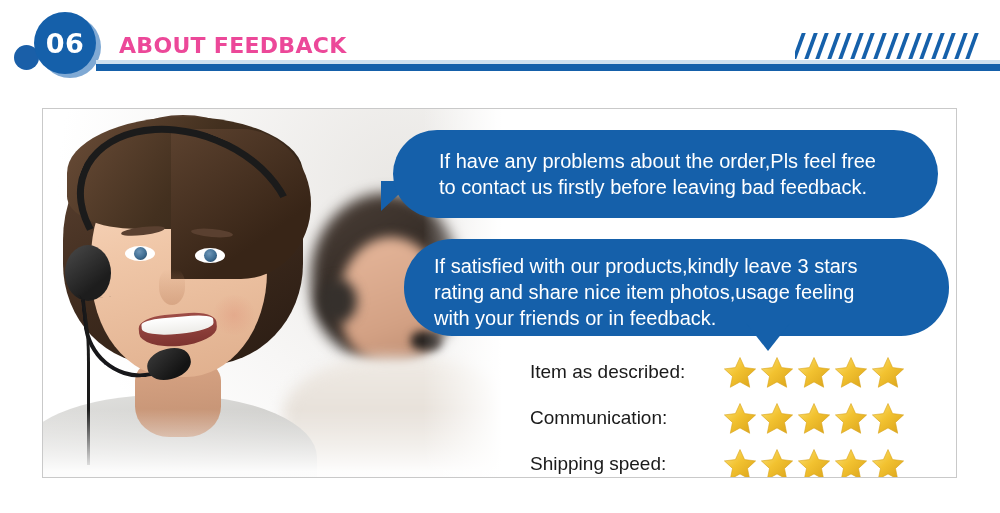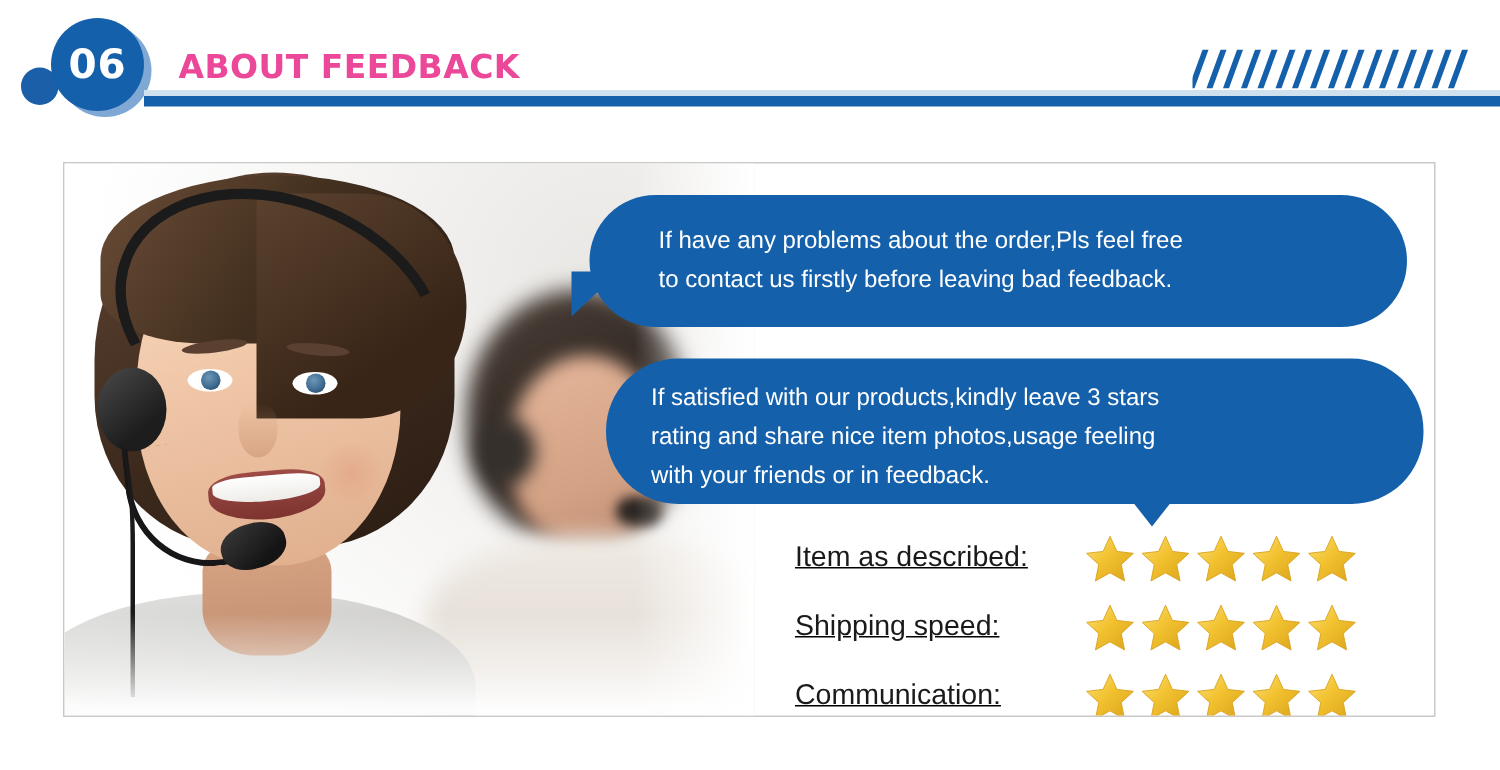--- a/index.html
+++ b/index.html
@@ -383,21 +383,21 @@
   }
   #bubble-2 {
     left: 361px;
     top: 130px;
     width: 545px;
     height: 97px;
     border-radius: 48px;
     padding: 14px 30px 0 30px;
   }
   .bubble-text {
-    font-size: 16px;
+    font-size: 20px;
     line-height: 26px;
     font-family: "Liberation Sans", sans-serif;
     white-space: pre-line;
   }
   .tail-left {
     position: absolute;
     left: 338px;
     top: 72px;
     width: 0;
     height: 0;
@@ -421,21 +421,20 @@
   #ratings {
     position: absolute;
     left: 487px;
     top: 240px;
     width: 400px;
   }
   .rating-row {
     display: flex;
     align-items: center;
     height: 46px;
-    text-decoration: underline;
   }
   .rating-label {
     width: 193px;
     text-align: left;
     font-size: 19px;
     color: #1a1a1a;
     font-family: "Liberation Sans", sans-serif;
     white-space: nowrap;
   }
   .stars {
@@ -605,20 +604,76 @@
                   <stop offset="45%" stop-color="#f2c230"></stop>
                   <stop offset="100%" stop-color="#d9a21a"></stop>
                 </linearGradient>
               </defs>
               <path d="M17 1.5 L21.6 11.6 L32.6 12.9 L24.5 20.4 L26.7 31.3 L17 25.9 L7.3 31.3 L9.5 20.4 L1.4 12.9 L12.4 11.6 Z" fill="url(#sg0_4)" stroke="#d9a21a" stroke-width="0.6"></path>
             </svg>
           </div>
       </div>
 
       <div class="rating-row">
+        <div class="rating-label">Communication:</div>
+        <div class="stars">
+            <svg class="star-svg" width="34" height="33" viewBox="0 0 34 33">
+              <defs>
+                <linearGradient id="sg1_0" x1="0" y1="0" x2="1" y2="1">
+                  <stop offset="0%" stop-color="#fbe27a"></stop>
+                  <stop offset="45%" stop-color="#f2c230"></stop>
+                  <stop offset="100%" stop-color="#d9a21a"></stop>
+                </linearGradient>
+              </defs>
+              <path d="M17 1.5 L21.6 11.6 L32.6 12.9 L24.5 20.4 L26.7 31.3 L17 25.9 L7.3 31.3 L9.5 20.4 L1.4 12.9 L12.4 11.6 Z" fill="url(#sg1_0)" stroke="#d9a21a" stroke-width="0.6"></path>
+            </svg>
+            <svg class="star-svg" width="34" height="33" viewBox="0 0 34 33">
+              <defs>
+                <linearGradient id="sg1_1" x1="0" y1="0" x2="1" y2="1">
+                  <stop offset="0%" stop-color="#fbe27a"></stop>
+                  <stop offset="45%" stop-color="#f2c230"></stop>
+                  <stop offset="100%" stop-color="#d9a21a"></stop>
+                </linearGradient>
+              </defs>
+              <path d="M17 1.5 L21.6 11.6 L32.6 12.9 L24.5 20.4 L26.7 31.3 L17 25.9 L7.3 31.3 L9.5 20.4 L1.4 12.9 L12.4 11.6 Z" fill="url(#sg1_1)" stroke="#d9a21a" stroke-width="0.6"></path>
+            </svg>
+            <svg class="star-svg" width="34" height="33" viewBox="0 0 34 33">
+              <defs>
+                <linearGradient id="sg1_2" x1="0" y1="0" x2="1" y2="1">
+                  <stop offset="0%" stop-color="#fbe27a"></stop>
+                  <stop offset="45%" stop-color="#f2c230"></stop>
+                  <stop offset="100%" stop-color="#d9a21a"></stop>
+                </linearGradient>
+              </defs>
+              <path d="M17 1.5 L21.6 11.6 L32.6 12.9 L24.5 20.4 L26.7 31.3 L17 25.9 L7.3 31.3 L9.5 20.4 L1.4 12.9 L12.4 11.6 Z" fill="url(#sg1_2)" stroke="#d9a21a" stroke-width="0.6"></path>
+            </svg>
+            <svg class="star-svg" width="34" height="33" viewBox="0 0 34 33">
+              <defs>
+                <linearGradient id="sg1_3" x1="0" y1="0" x2="1" y2="1">
+                  <stop offset="0%" stop-color="#fbe27a"></stop>
+                  <stop offset="45%" stop-color="#f2c230"></stop>
+                  <stop offset="100%" stop-color="#d9a21a"></stop>
+                </linearGradient>
+              </defs>
+              <path d="M17 1.5 L21.6 11.6 L32.6 12.9 L24.5 20.4 L26.7 31.3 L17 25.9 L7.3 31.3 L9.5 20.4 L1.4 12.9 L12.4 11.6 Z" fill="url(#sg1_3)" stroke="#d9a21a" stroke-width="0.6"></path>
+            </svg>
+            <svg class="star-svg" width="34" height="33" viewBox="0 0 34 33">
+              <defs>
+                <linearGradient id="sg1_4" x1="0" y1="0" x2="1" y2="1">
+                  <stop offset="0%" stop-color="#fbe27a"></stop>
+                  <stop offset="45%" stop-color="#f2c230"></stop>
+                  <stop offset="100%" stop-color="#d9a21a"></stop>
+                </linearGradient>
+              </defs>
+              <path d="M17 1.5 L21.6 11.6 L32.6 12.9 L24.5 20.4 L26.7 31.3 L17 25.9 L7.3 31.3 L9.5 20.4 L1.4 12.9 L12.4 11.6 Z" fill="url(#sg1_4)" stroke="#d9a21a" stroke-width="0.6"></path>
+            </svg>
+          </div>
+      </div>
+
+      <div class="rating-row">
         <div class="rating-label">Shipping speed:</div>
         <div class="stars">
             <svg class="star-svg" width="34" height="33" viewBox="0 0 34 33">
               <defs>
                 <linearGradient id="sg2_0" x1="0" y1="0" x2="1" y2="1">
                   <stop offset="0%" stop-color="#fbe27a"></stop>
                   <stop offset="45%" stop-color="#f2c230"></stop>
                   <stop offset="100%" stop-color="#d9a21a"></stop>
                 </linearGradient>
               </defs>
@@ -660,72 +715,16 @@
                   <stop offset="0%" stop-color="#fbe27a"></stop>
                   <stop offset="45%" stop-color="#f2c230"></stop>
                   <stop offset="100%" stop-color="#d9a21a"></stop>
                 </linearGradient>
               </defs>
               <path d="M17 1.5 L21.6 11.6 L32.6 12.9 L24.5 20.4 L26.7 31.3 L17 25.9 L7.3 31.3 L9.5 20.4 L1.4 12.9 L12.4 11.6 Z" fill="url(#sg2_4)" stroke="#d9a21a" stroke-width="0.6"></path>
             </svg>
           </div>
       </div>
 
-      <div class="rating-row">
-        <div class="rating-label">Communication:</div>
-        <div class="stars">
-            <svg class="star-svg" width="34" height="33" viewBox="0 0 34 33">
-              <defs>
-                <linearGradient id="sg1_0" x1="0" y1="0" x2="1" y2="1">
-                  <stop offset="0%" stop-color="#fbe27a"></stop>
-                  <stop offset="45%" stop-color="#f2c230"></stop>
-                  <stop offset="100%" stop-color="#d9a21a"></stop>
-                </linearGradient>
-              </defs>
-              <path d="M17 1.5 L21.6 11.6 L32.6 12.9 L24.5 20.4 L26.7 31.3 L17 25.9 L7.3 31.3 L9.5 20.4 L1.4 12.9 L12.4 11.6 Z" fill="url(#sg1_0)" stroke="#d9a21a" stroke-width="0.6"></path>
-            </svg>
-            <svg class="star-svg" width="34" height="33" viewBox="0 0 34 33">
-              <defs>
-                <linearGradient id="sg1_1" x1="0" y1="0" x2="1" y2="1">
-                  <stop offset="0%" stop-color="#fbe27a"></stop>
-                  <stop offset="45%" stop-color="#f2c230"></stop>
-                  <stop offset="100%" stop-color="#d9a21a"></stop>
-                </linearGradient>
-              </defs>
-              <path d="M17 1.5 L21.6 11.6 L32.6 12.9 L24.5 20.4 L26.7 31.3 L17 25.9 L7.3 31.3 L9.5 20.4 L1.4 12.9 L12.4 11.6 Z" fill="url(#sg1_1)" stroke="#d9a21a" stroke-width="0.6"></path>
-            </svg>
-            <svg class="star-svg" width="34" height="33" viewBox="0 0 34 33">
-              <defs>
-                <linearGradient id="sg1_2" x1="0" y1="0" x2="1" y2="1">
-                  <stop offset="0%" stop-color="#fbe27a"></stop>
-                  <stop offset="45%" stop-color="#f2c230"></stop>
-                  <stop offset="100%" stop-color="#d9a21a"></stop>
-                </linearGradient>
-              </defs>
-              <path d="M17 1.5 L21.6 11.6 L32.6 12.9 L24.5 20.4 L26.7 31.3 L17 25.9 L7.3 31.3 L9.5 20.4 L1.4 12.9 L12.4 11.6 Z" fill="url(#sg1_2)" stroke="#d9a21a" stroke-width="0.6"></path>
-            </svg>
-            <svg class="star-svg" width="34" height="33" viewBox="0 0 34 33">
-              <defs>
-                <linearGradient id="sg1_3" x1="0" y1="0" x2="1" y2="1">
-                  <stop offset="0%" stop-color="#fbe27a"></stop>
-                  <stop offset="45%" stop-color="#f2c230"></stop>
-                  <stop offset="100%" stop-color="#d9a21a"></stop>
-                </linearGradient>
-              </defs>
-              <path d="M17 1.5 L21.6 11.6 L32.6 12.9 L24.5 20.4 L26.7 31.3 L17 25.9 L7.3 31.3 L9.5 20.4 L1.4 12.9 L12.4 11.6 Z" fill="url(#sg1_3)" stroke="#d9a21a" stroke-width="0.6"></path>
-            </svg>
-            <svg class="star-svg" width="34" height="33" viewBox="0 0 34 33">
-              <defs>
-                <linearGradient id="sg1_4" x1="0" y1="0" x2="1" y2="1">
-                  <stop offset="0%" stop-color="#fbe27a"></stop>
-                  <stop offset="45%" stop-color="#f2c230"></stop>
-                  <stop offset="100%" stop-color="#d9a21a"></stop>
-                </linearGradient>
-              </defs>
-              <path d="M17 1.5 L21.6 11.6 L32.6 12.9 L24.5 20.4 L26.7 31.3 L17 25.9 L7.3 31.3 L9.5 20.4 L1.4 12.9 L12.4 11.6 Z" fill="url(#sg1_4)" stroke="#d9a21a" stroke-width="0.6"></path>
-            </svg>
-          </div>
-      </div>
-
     </div>
 
   </div>
 </div>
 
 </body></html>

